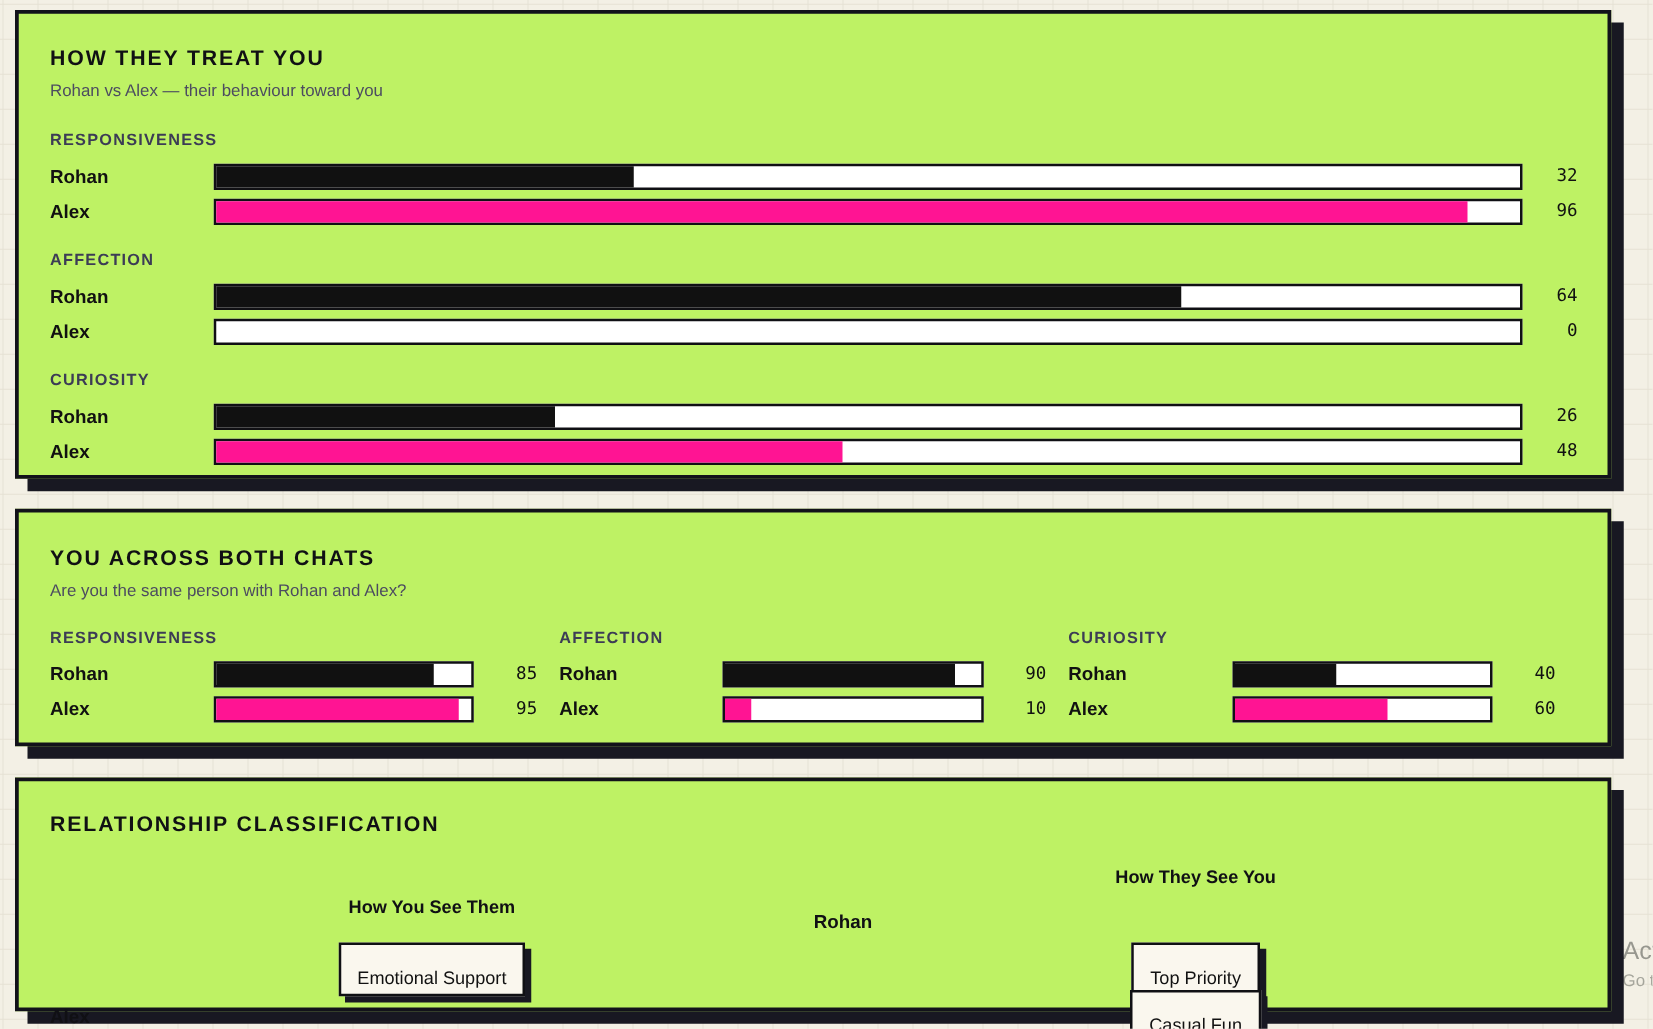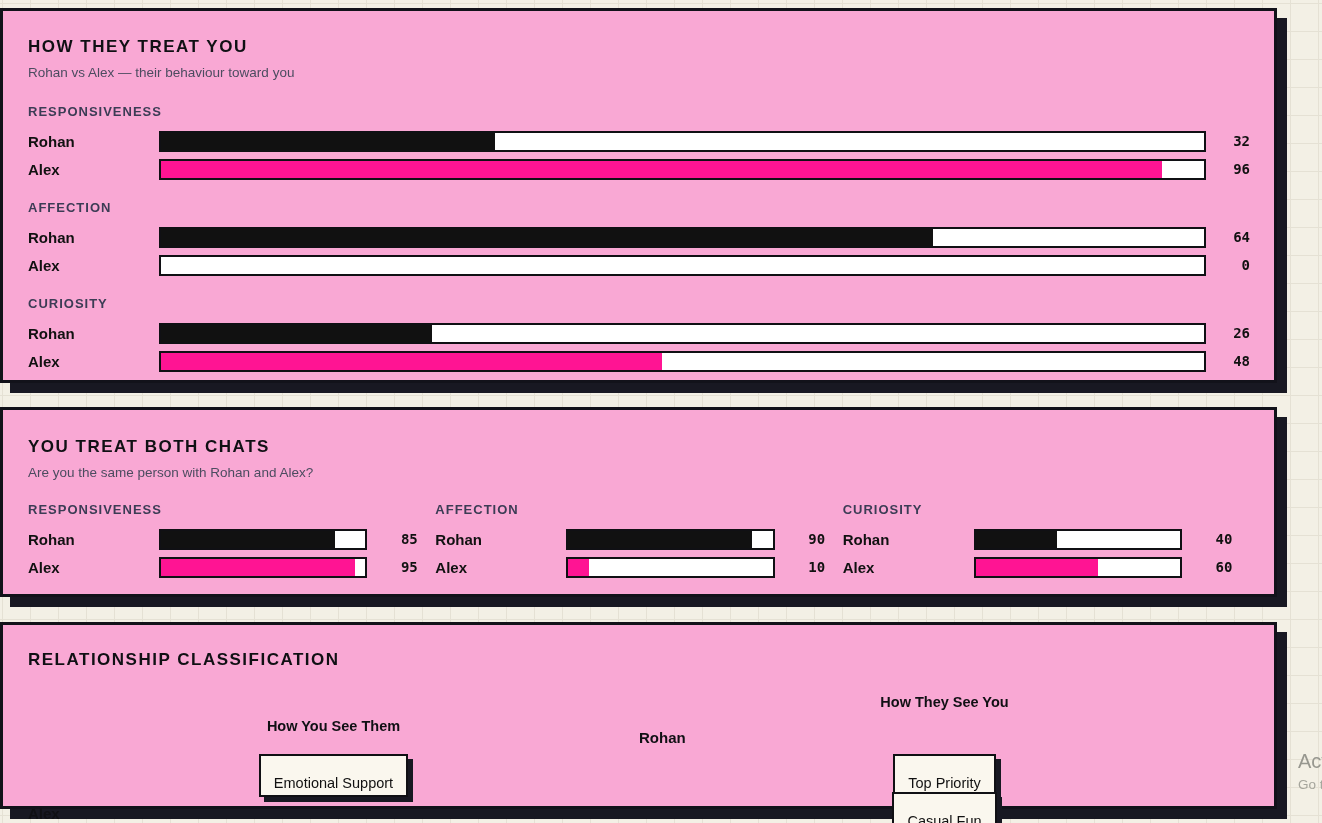--- a/index.html
+++ b/index.html
@@ -9,22 +9,22 @@
     background-color:#f3f0e5;
     background-image:
       linear-gradient(#e5e1d4 1px, transparent 1px),
       linear-gradient(90deg, #e5e1d4 1px, transparent 1px);
     background-size:28px 28px;
     background-position:2px 3px;
     position:relative;
     color:#101014;
   }
   .panel {
-    position:absolute; left:0; width:1277px;
-    background:#f9a8d4;
+    position:absolute; left:12px; width:1277px;
+    background:#bef264;
     border:3px solid #12121a;
     box-shadow:10px 10px 0 #181822;
     padding:26px 24px 0 25px;
     z-index:1;
   }
   #panel1 { top:8px;   height:375px; }
   #panel2 { top:407px; height:190px; padding-top:27px; }
   #panel3 { top:622px; height:187px; padding-top:25px; }
 
   .p-title { font-size:17px; font-weight:bold; letter-spacing:1.5px; color:#101014; }
@@ -42,21 +42,21 @@
   .track {
     flex:1; height:21px; background:#ffffff;
     border:2.5px solid #101014;
   }
   .fill { height:100%; }
   .fill.rohan { background:#111111; }
   .fill.alex  { background:#ff1493; }
   .row-value {
     width:44px; text-align:right;
     font-family:"DejaVu Sans Mono", monospace;
-    font-size:14px; font-weight:bold; color:#111;
+    font-size:14px; font-weight:normal; color:#111;
   }
 
   
   .cols { display:grid; grid-template-columns:repeat(3,1fr); margin-top:22px; }
   .col { padding-right:10px; }
   .col .row-value { width:32px; margin-left:26px; text-align:center; }
 
   
   .class-grid { display:grid; grid-template-columns:repeat(2,1fr); margin-top:24px; }
   .class-header { height:24px; font-size:14.5px; font-weight:bold; text-align:center; }
@@ -132,21 +132,21 @@
       <span class="row-label">Alex</span>
       <div class="track">
           <div class="fill alex" style="width: 48%;"></div>
         </div>
       <span class="row-value">48</span>
     </div>
   </div>
 </section>
 
 <section class="panel" id="panel2">
-  <h1 class="p-title">YOU TREAT BOTH CHATS</h1>
+  <h1 class="p-title">YOU ACROSS BOTH CHATS</h1>
   <p class="p-sub">Are you the same person with Rohan and Alex?</p>
 
   <div class="cols">
     <div class="col">
       <div class="metric-label">RESPONSIVENESS</div>
       <div class="bar-row">
         <span class="row-label">Rohan</span>
         <div class="track">
             <div class="fill rohan" style="width: 85%;"></div>
           </div>

